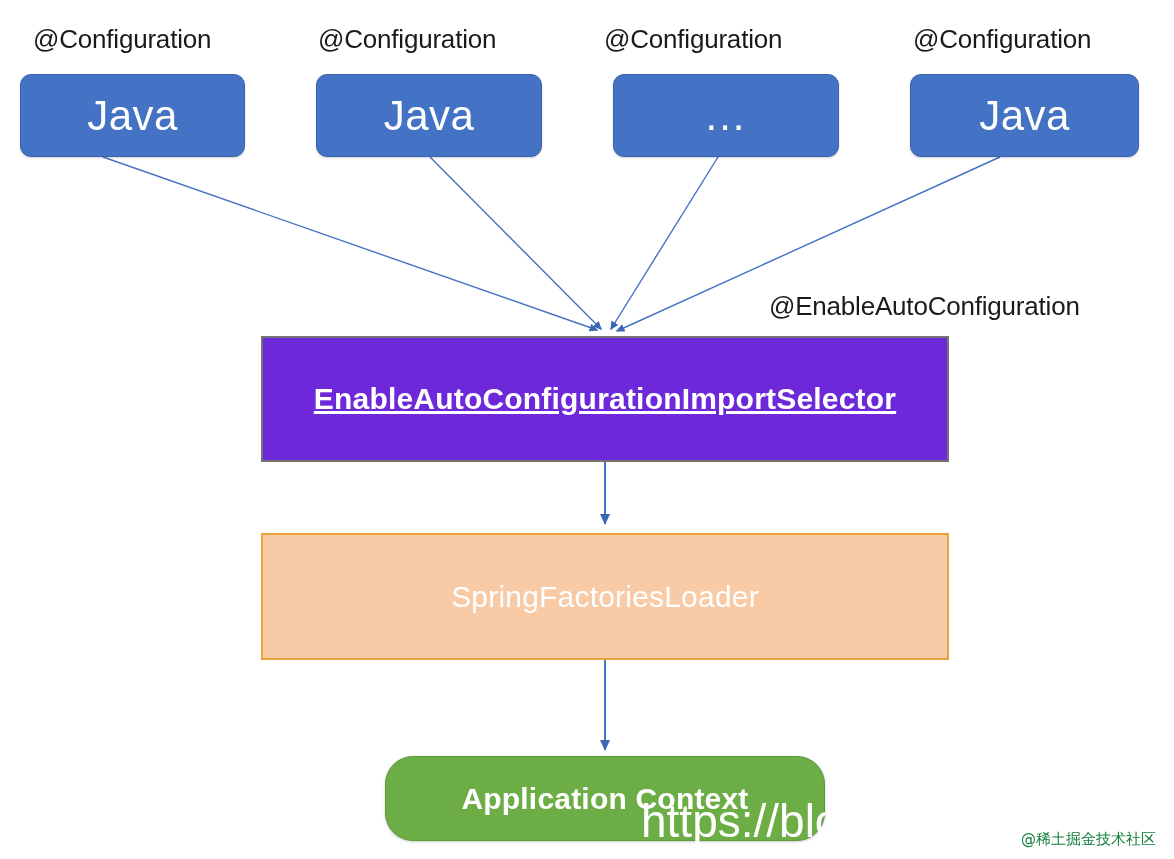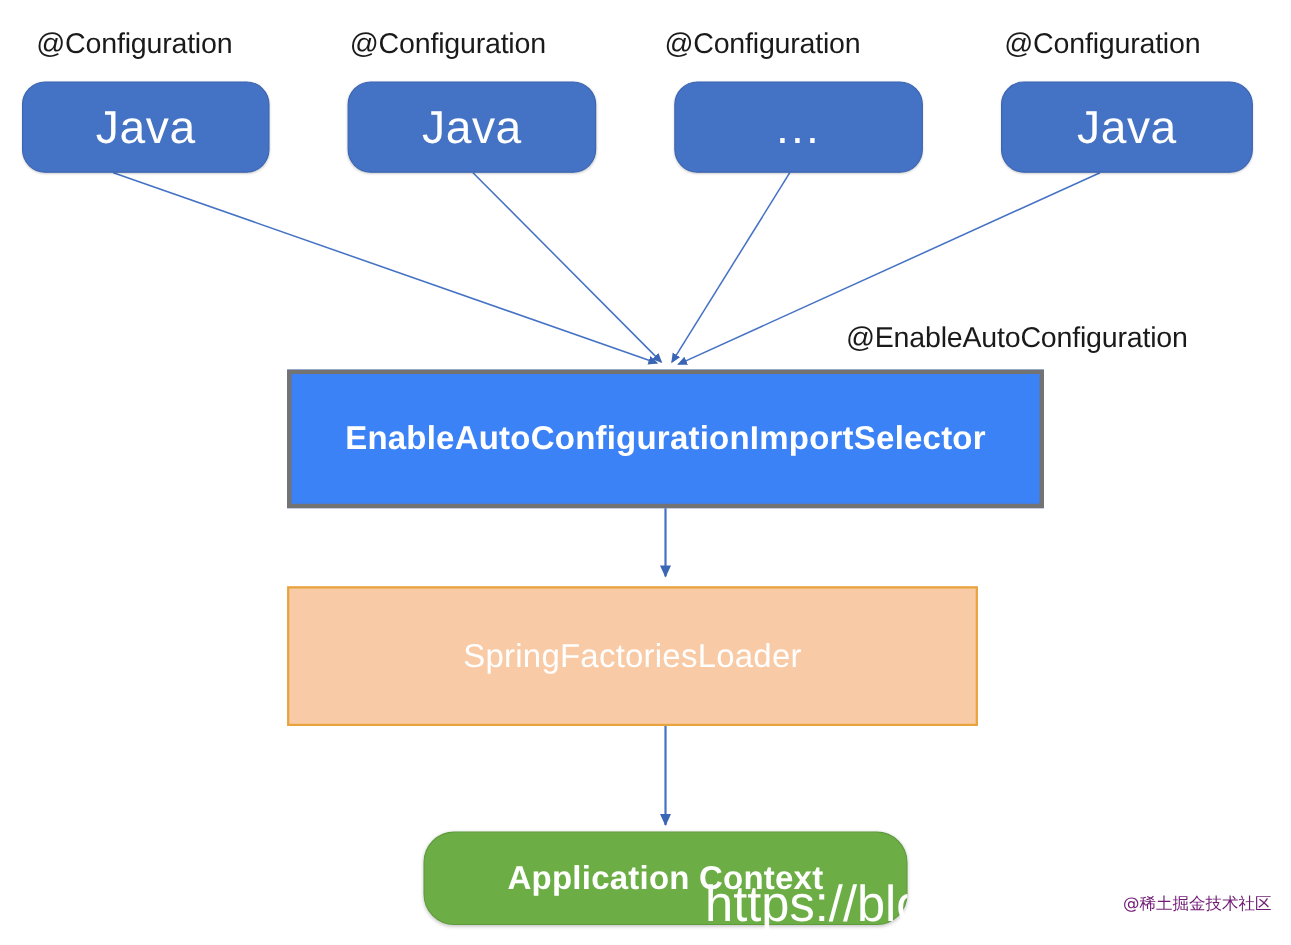--- a/index.html
+++ b/index.html
@@ -41,37 +41,38 @@
     align-items: center;
     justify-content: center;
     box-sizing: border-box;
     color: #ffffff;
     text-align: center;
     white-space: nowrap;
   }
   .node-java {
     background: #4472c4;
     border: 1px solid #3a64b0;
-    border-radius: 21px;
+    border-radius: 11px;
     font-size: 42px;
     font-weight: 400;
     letter-spacing: 0.5px;
     box-shadow: 0 1px 2px rgba(0,0,0,0.18);
   }
   .node-dots {
     font-size: 42px;
     letter-spacing: 2px;
     line-height: 0.5;
   }
   .node-selector {
-    background: #3b82f6;
-    border: 4px solid #737373;
+    background: #6d28d9;
+    border: 2px solid #737373;
     font-size: 30px;
     font-weight: bold;
     letter-spacing: 0.2px;
+    text-decoration: underline;
   }
   .node-loader {
     background: #f8cba6;
     border: 2px solid #e8a33d;
     font-size: 30px;
     font-weight: 400;
     letter-spacing: 0.2px;
   }
   .node-context {
     background: #6cae45;
@@ -96,23 +97,23 @@
     left: 0;
     top: -6px;
     font-size: 46px;
     color: #ffffff;
     white-space: nowrap;
     font-family: "Liberation Sans", sans-serif;
   }
   .wm-site {
     position: absolute;
     right: 18px;
-    bottom: 28px;
+    bottom: 10px;
     font-size: 15px;
-    color: #701a75;
+    color: #15803d;
     white-space: nowrap;
     font-family: "DejaVu Sans", sans-serif;
   }
 </style>
 </head>
 <body>
 
 <div id="canvas">
 
   <svg class="edges" viewBox="0 0 1174 859" xmlns="http://www.w3.org/2000/svg">
@@ -155,21 +156,21 @@
   </div>
 
   <div class="node node-java" style="left:910px; top:74px; width:229px; height:83px;">
     <span>Java</span>
   </div>
 
   <div class="node node-selector" style="left:261px; top:336px; width:688px; height:126px;">
     <span>EnableAutoConfigurationImportSelector</span>
   </div>
 
-  <div class="node node-loader" style="left:261px; top:533px; width:628px; height:127px;">
+  <div class="node node-loader" style="left:261px; top:533px; width:688px; height:127px;">
     <span>SpringFactoriesLoader</span>
   </div>
 
   <div class="node node-context" style="left:385px; top:756px; width:440px; height:85px;">
     <span>Application Context</span>
   </div>
 
   <div class="wm-url">
     <span>https://blog</span>
   </div>

